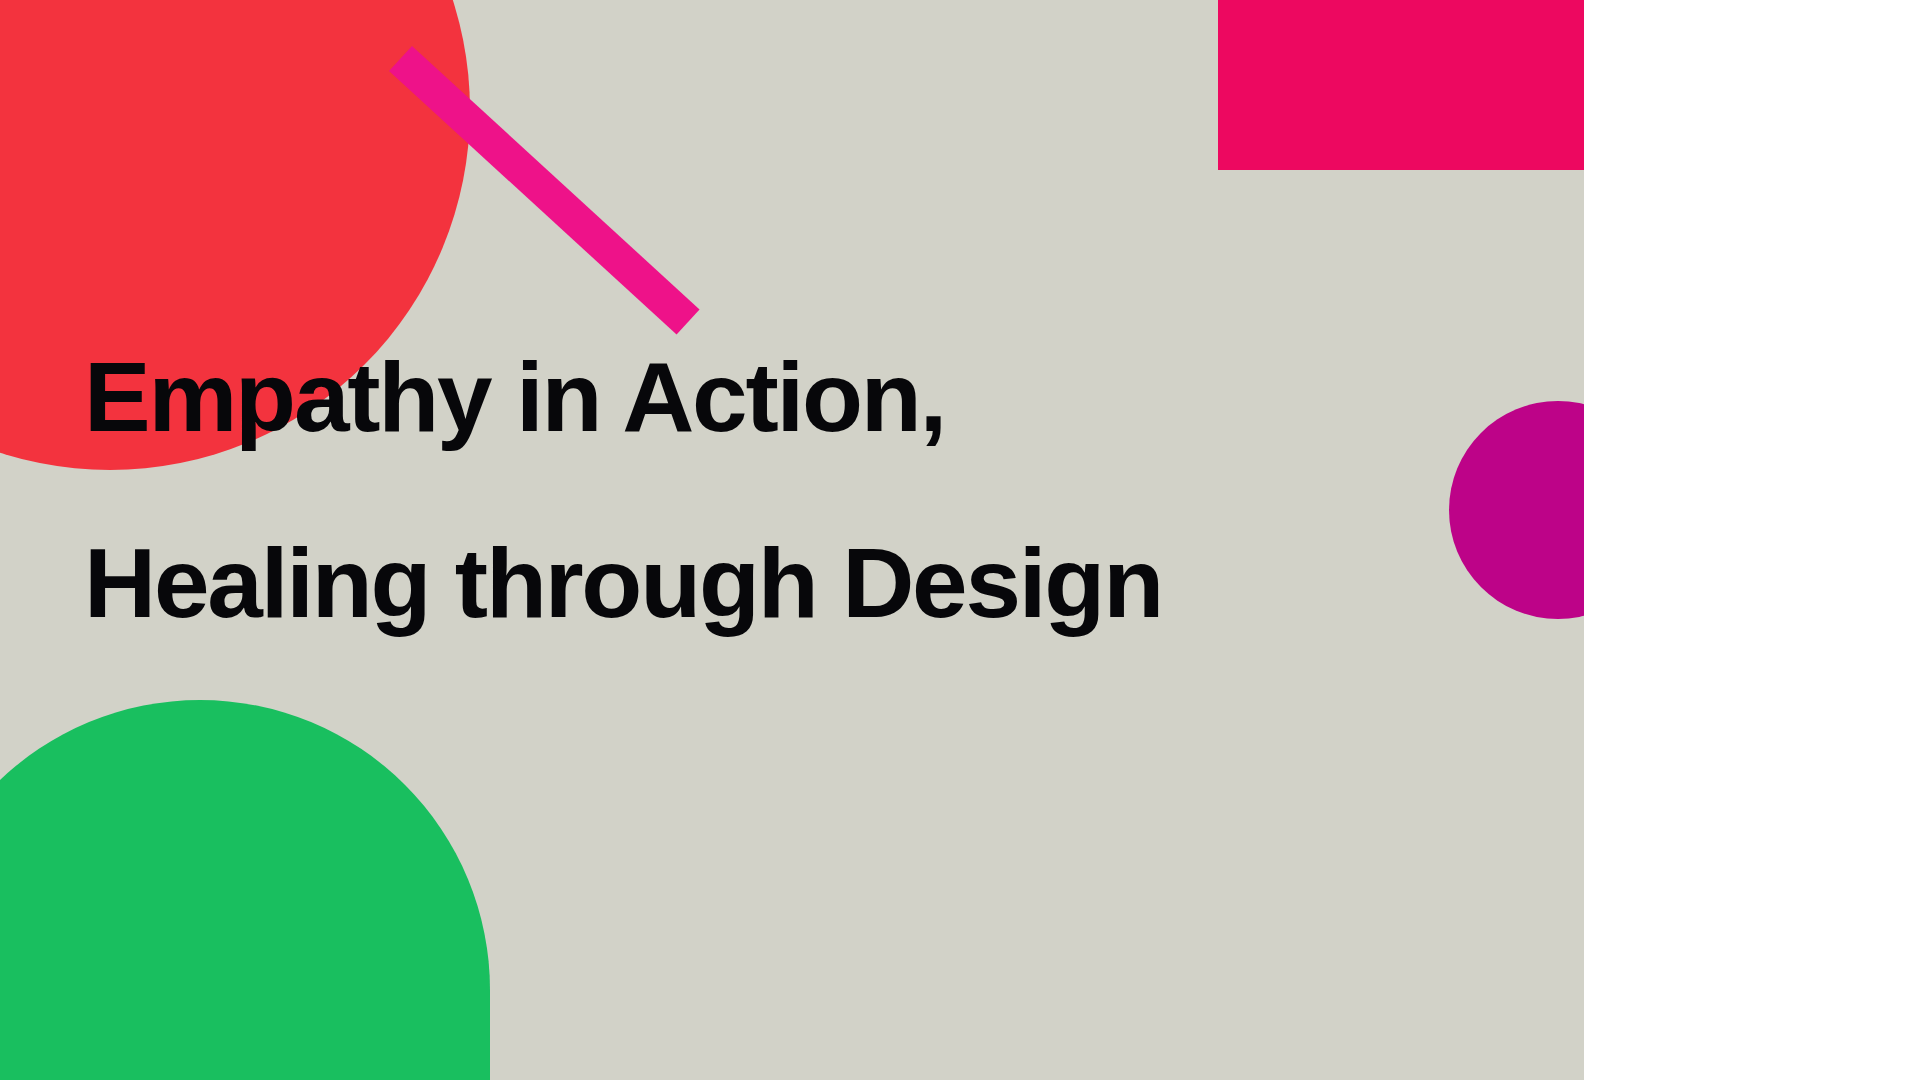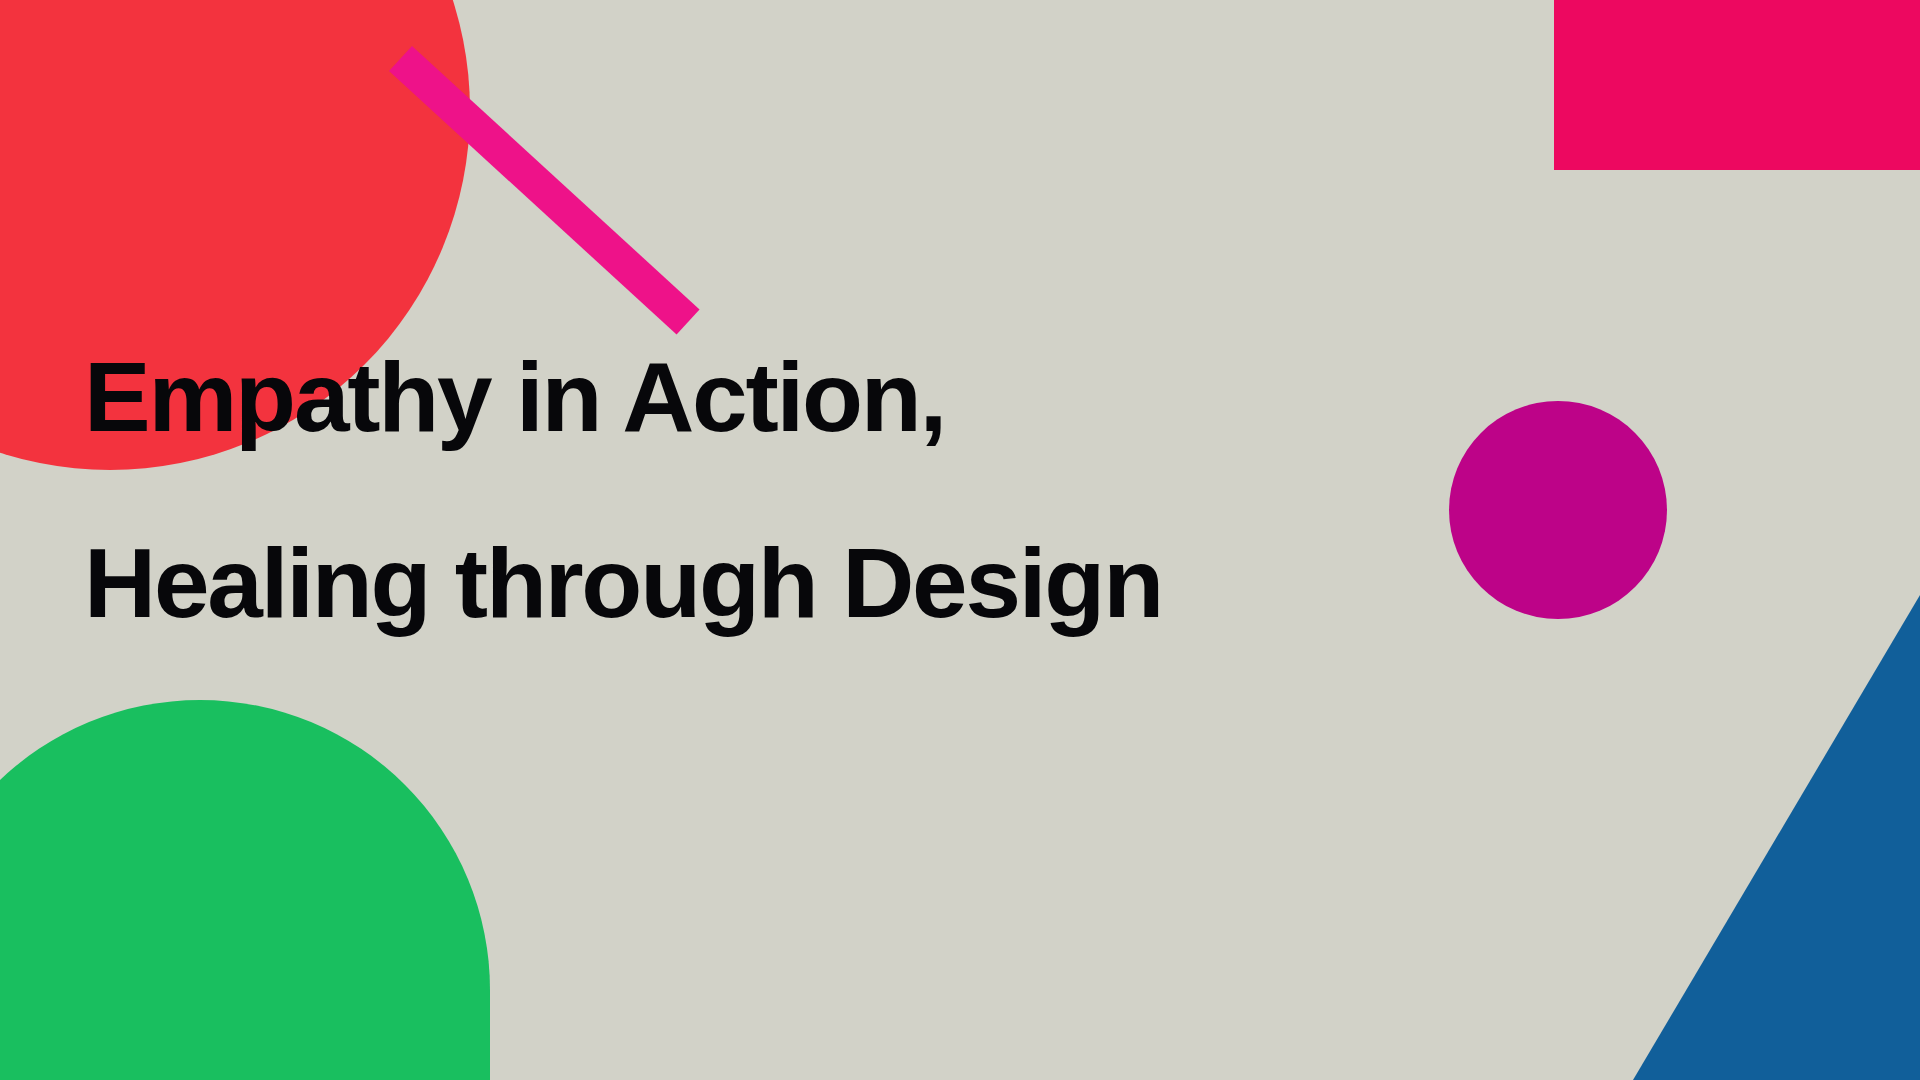--- a/index.html
+++ b/index.html
@@ -9,21 +9,21 @@
     width: 1920px;
     height: 1080px;
     overflow: hidden;
   }
   body {
     font-family: "Liberation Sans", sans-serif;
   }
 
   #slide {
     position: relative;
-    width: 1920px;
+    width: 1584px;
     height: 1080px;
     background: #d2d2c8;
     overflow: hidden;
   }
 
   
   .shape { position: absolute; }
 
   
   #shape-red-circle {

